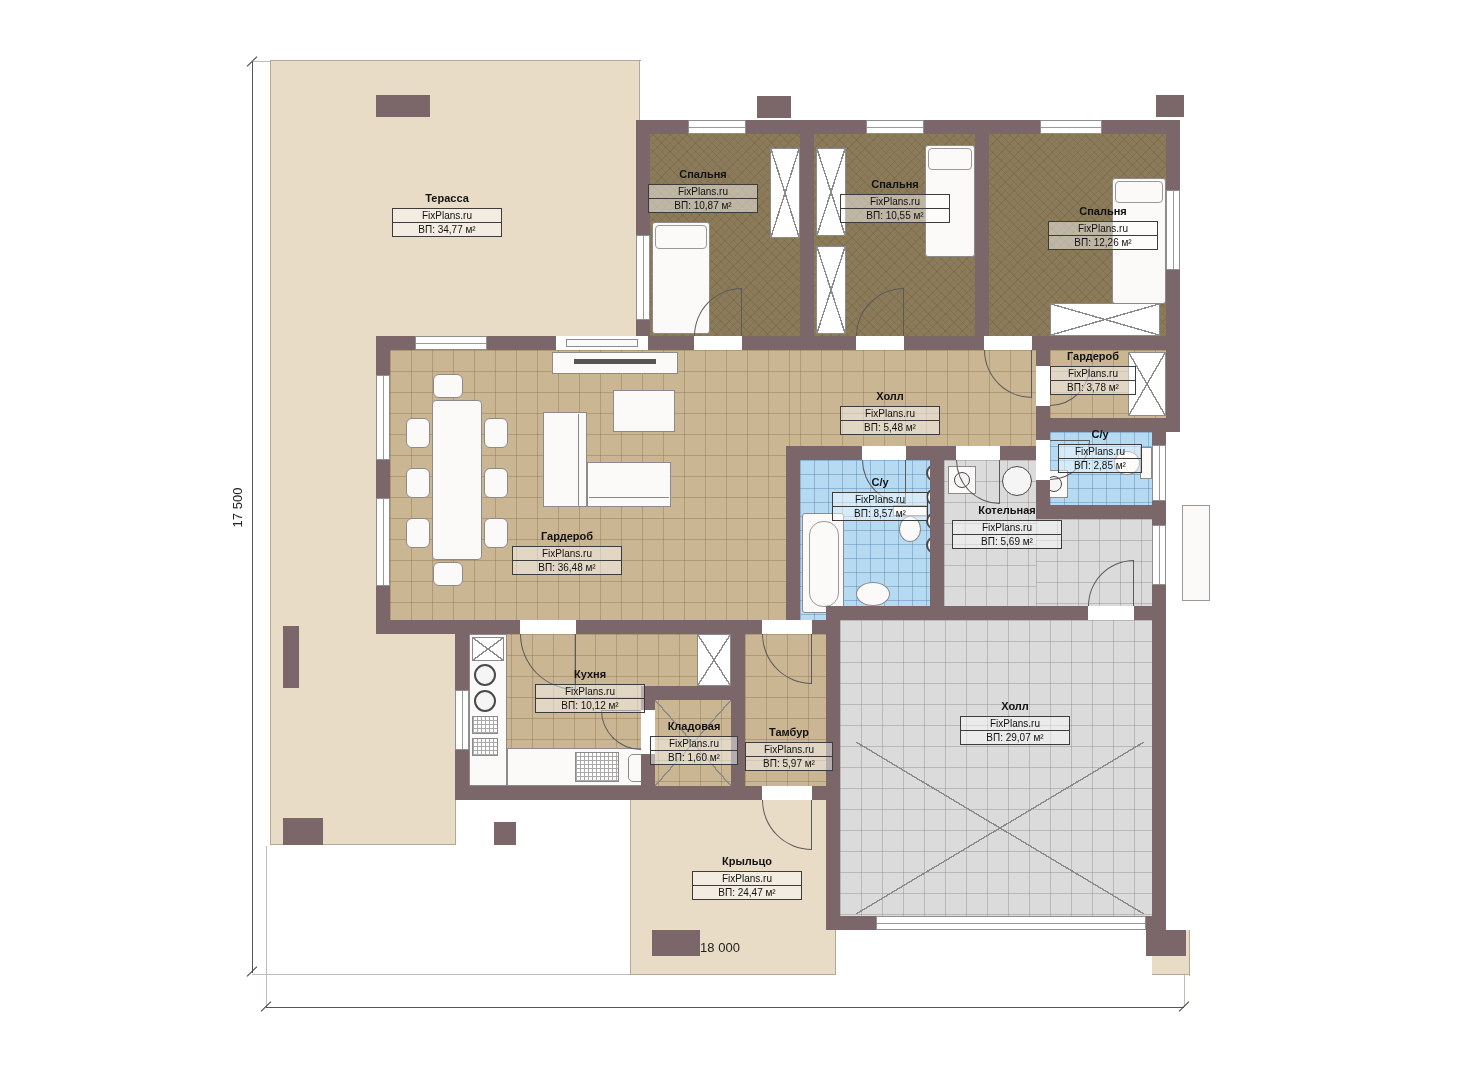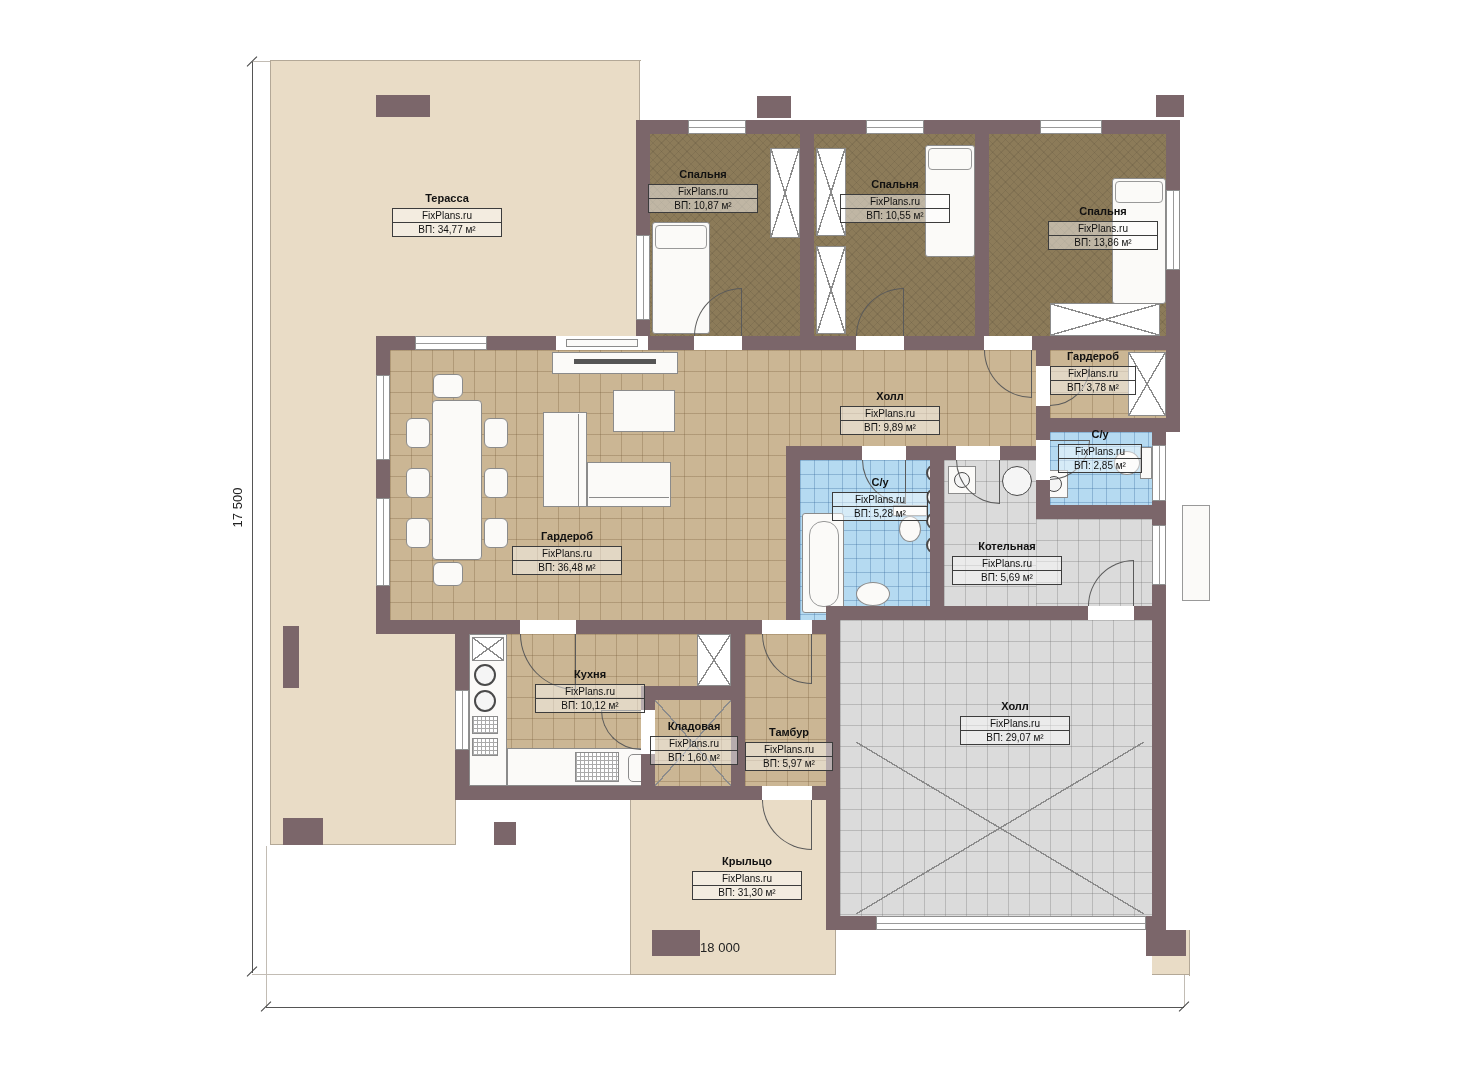--- a/index.html
+++ b/index.html
@@ -251,52 +251,52 @@
     <div class="rname">Спальня</div>
     <div class="rbox">
       <div class="wm">FixPlans.ru</div>
       <div class="ar">ВП: 10,55 м²</div>
     </div>
   </div>
   <div class="rlabel" style="left:1048px;top:205px;width:110px">
     <div class="rname">Спальня</div>
     <div class="rbox">
       <div class="wm">FixPlans.ru</div>
-      <div class="ar">ВП: 13,86 м²</div>
+      <div class="ar">ВП: 12,26 м²</div>
     </div>
   </div>
   <div class="rlabel" style="left:1050px;top:350px;width:86px">
     <div class="rname">Гардероб</div>
     <div class="rbox">
       <div class="wm">FixPlans.ru</div>
       <div class="ar">ВП: 3,78 м²</div>
     </div>
   </div>
   <div class="rlabel" style="left:840px;top:390px;width:100px">
     <div class="rname">Холл</div>
     <div class="rbox">
       <div class="wm">FixPlans.ru</div>
-      <div class="ar">ВП: 9,89 м²</div>
+      <div class="ar">ВП: 5,48 м²</div>
     </div>
   </div>
   <div class="rlabel" style="left:1058px;top:428px;width:84px">
     <div class="rname">С/у</div>
     <div class="rbox">
       <div class="wm">FixPlans.ru</div>
       <div class="ar">ВП: 2,85 м²</div>
     </div>
   </div>
   <div class="rlabel" style="left:832px;top:476px;width:96px">
     <div class="rname">С/у</div>
     <div class="rbox">
       <div class="wm">FixPlans.ru</div>
-      <div class="ar">ВП: 5,28 м²</div>
-    </div>
-  </div>
-  <div class="rlabel" style="left:952px;top:540px;width:110px">
+      <div class="ar">ВП: 8,57 м²</div>
+    </div>
+  </div>
+  <div class="rlabel" style="left:952px;top:504px;width:110px">
     <div class="rname">Котельная</div>
     <div class="rbox">
       <div class="wm">FixPlans.ru</div>
       <div class="ar">ВП: 5,69 м²</div>
     </div>
   </div>
   <div class="rlabel" style="left:512px;top:530px;width:110px">
     <div class="rname">Гардероб</div>
     <div class="rbox">
       <div class="wm">FixPlans.ru</div>
@@ -328,17 +328,17 @@
     <div class="rname">Холл</div>
     <div class="rbox">
       <div class="wm">FixPlans.ru</div>
       <div class="ar">ВП: 29,07 м²</div>
     </div>
   </div>
   <div class="rlabel" style="left:692px;top:855px;width:110px">
     <div class="rname">Крыльцо</div>
     <div class="rbox">
       <div class="wm">FixPlans.ru</div>
-      <div class="ar">ВП: 31,30 м²</div>
+      <div class="ar">ВП: 24,47 м²</div>
     </div>
   </div>
 
 </div>
 
 </body></html>

